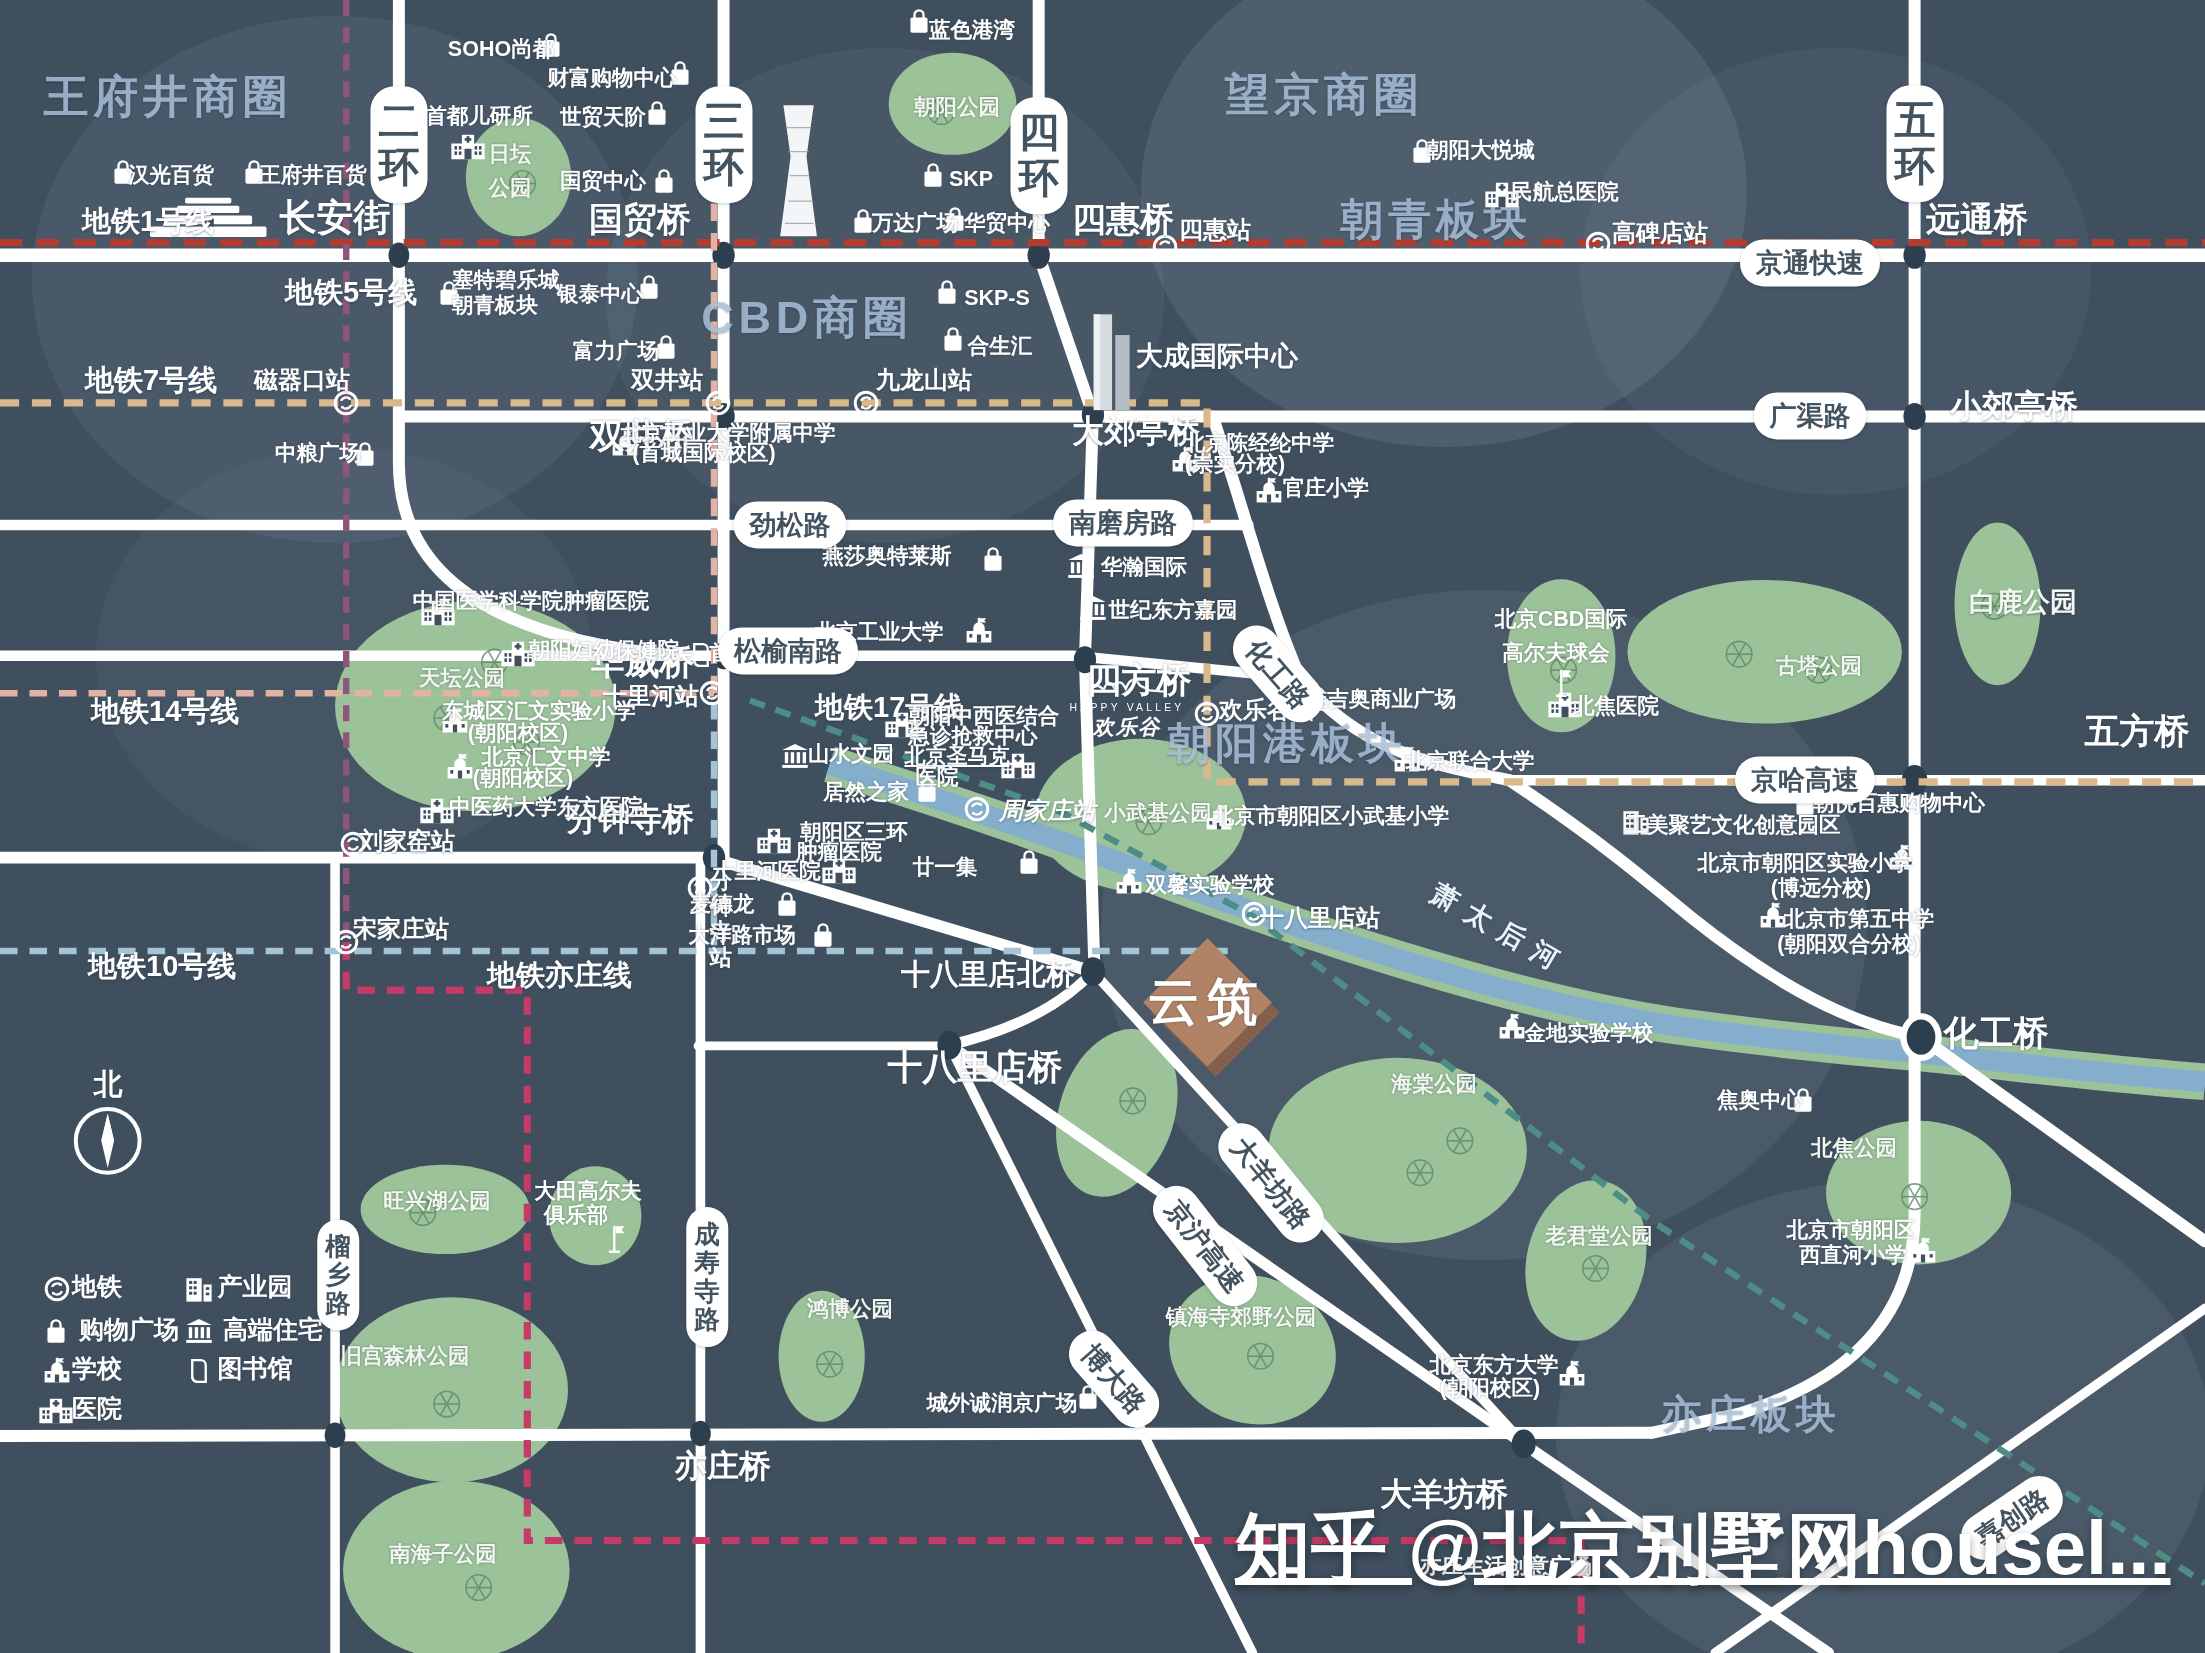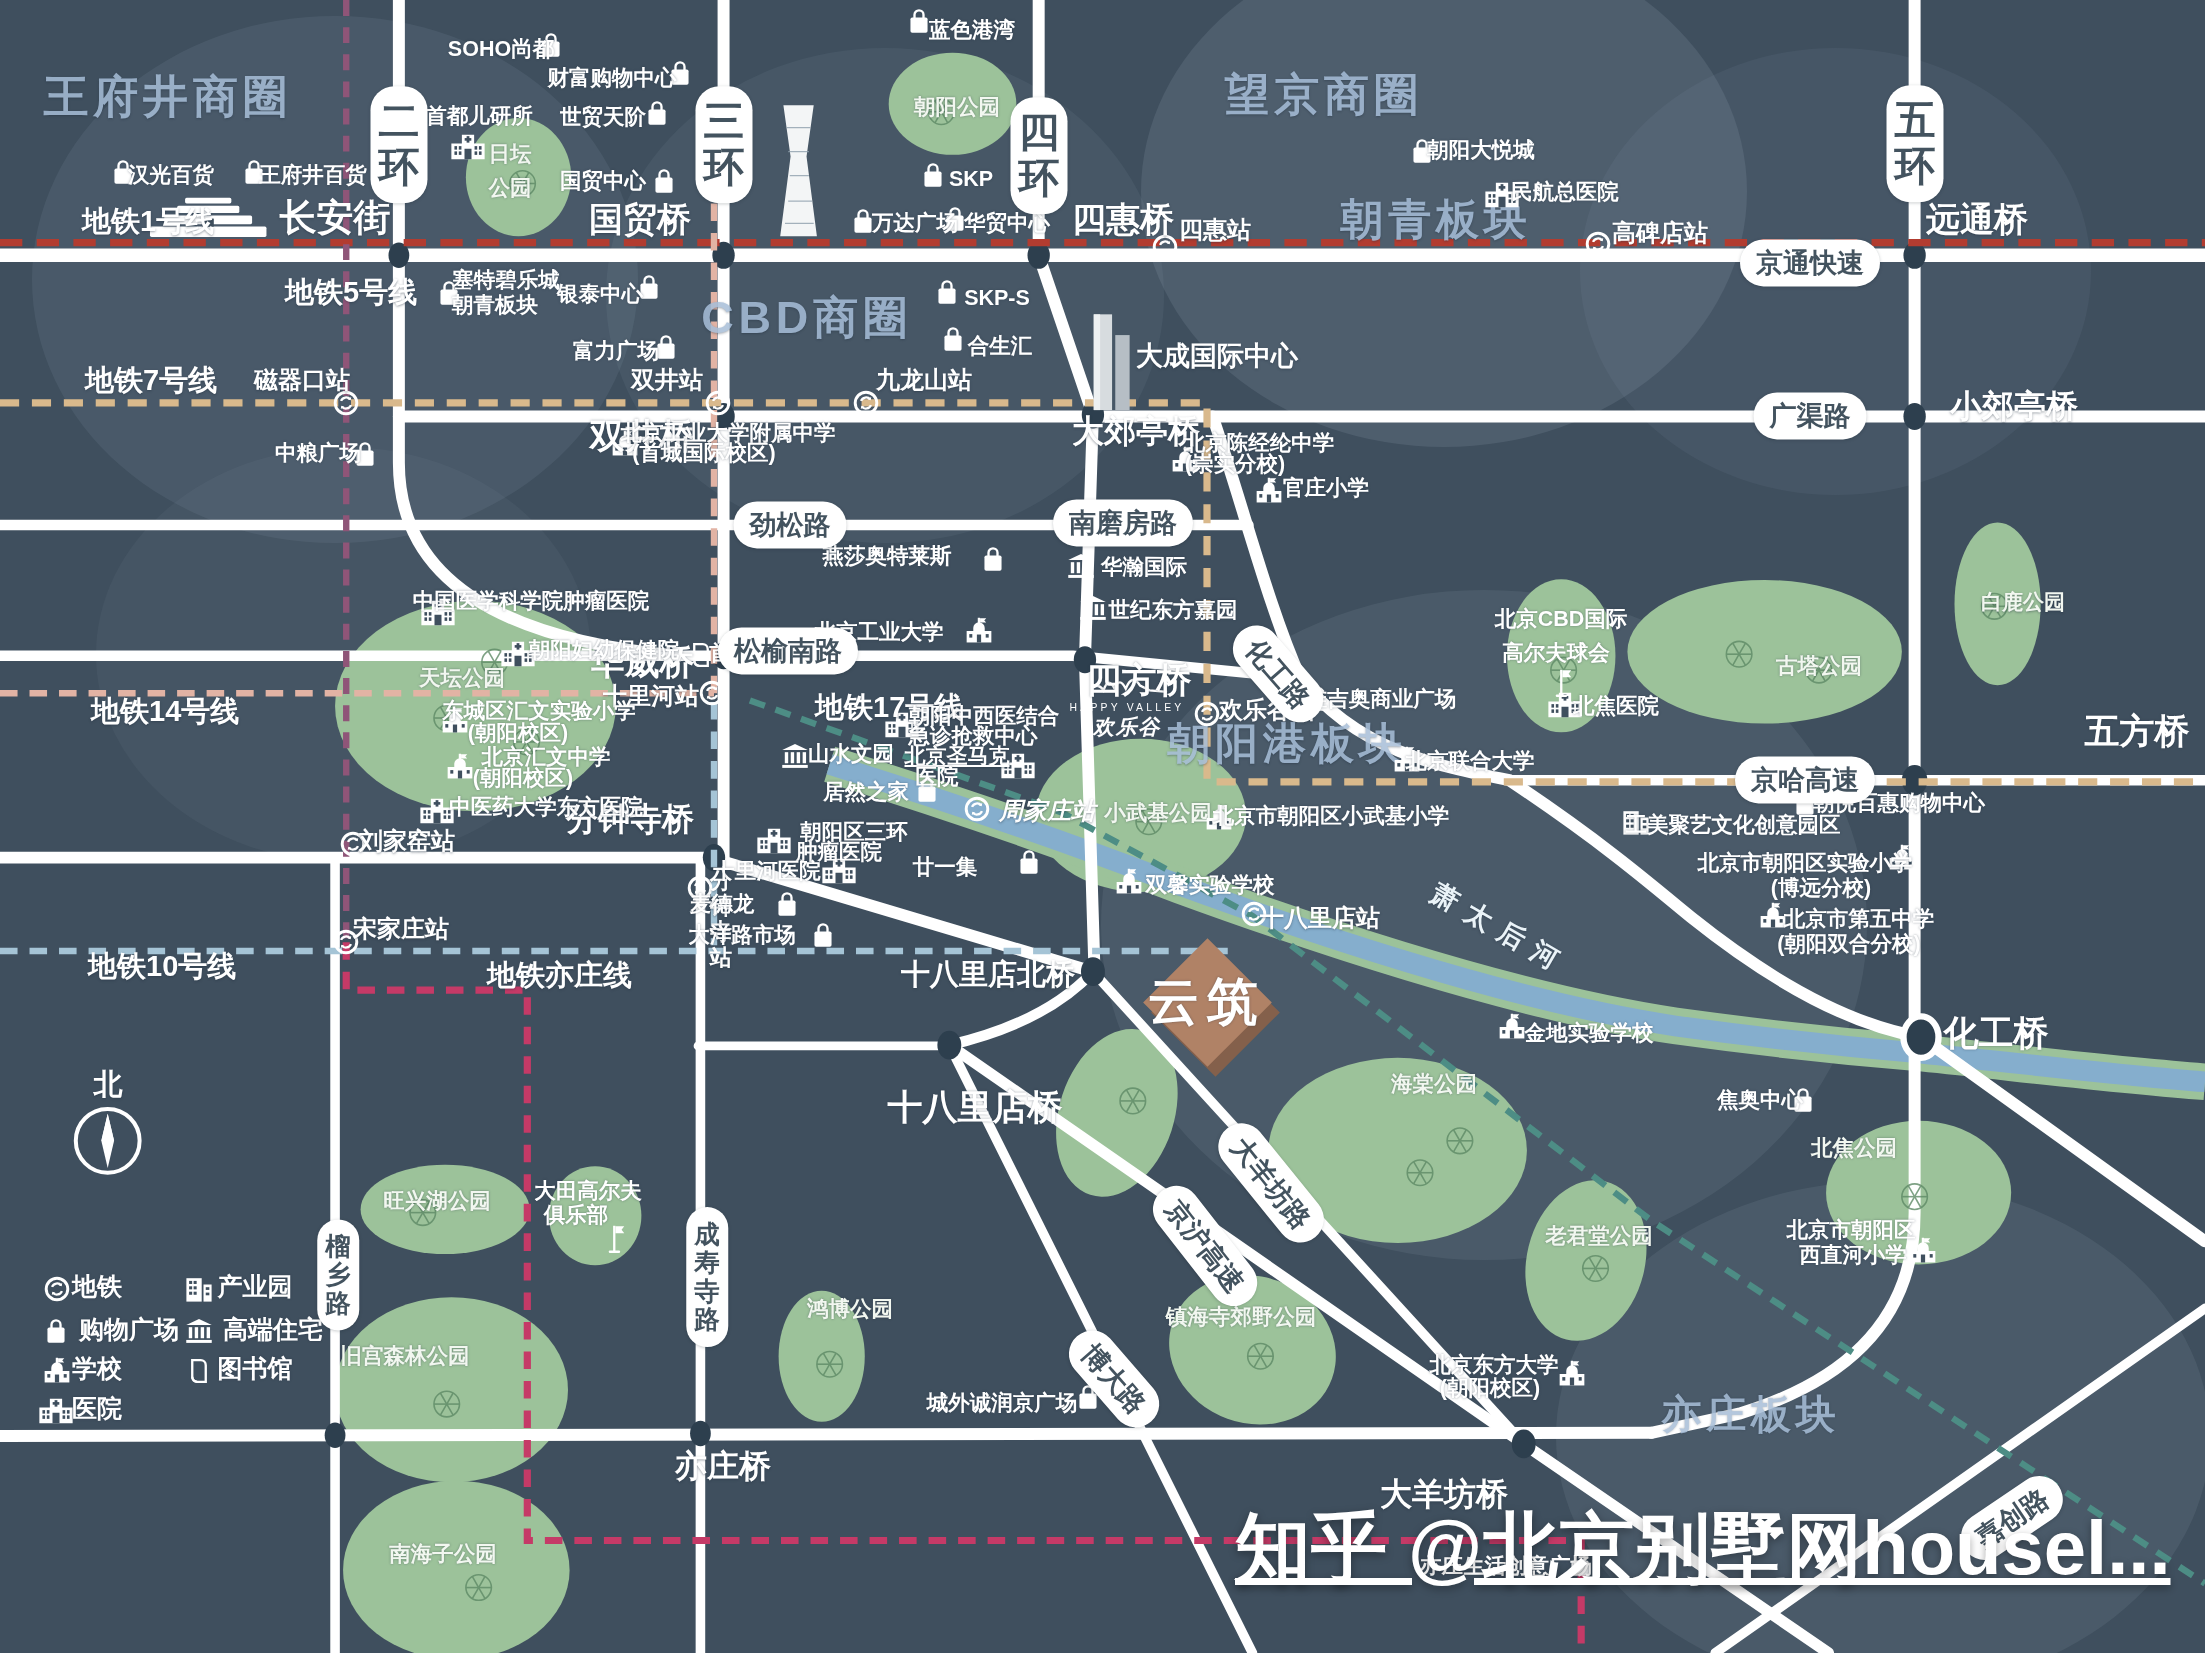--- a/index.html
+++ b/index.html
@@ -361,21 +361,21 @@
     <div class="lbl" style="left: 1123px; top: 220px; font-size: 34px;">四惠桥</div>
     <div class="lbl" style="left: 1977px; top: 220px; font-size: 34px;">远通桥</div>
     <div class="lbl" style="left: 642px; top: 436px; font-size: 35px;">双井桥</div>
     <div class="lbl" style="left: 1136px; top: 432px; font-size: 32px;">大郊亭桥</div>
     <div class="lbl" style="left: 2014px; top: 407px; font-size: 32px;">小郊亭桥</div>
     <div class="lbl" style="left: 642px; top: 662px; font-size: 35px;">华威桥</div>
     <div class="lbl" style="left: 1139px; top: 680px; font-size: 35px;">四方桥</div>
     <div class="lbl" style="left: 2137px; top: 731px; font-size: 35px;">五方桥</div>
     <div class="lbl" style="left: 630px; top: 820px; font-size: 32px;">分钟寺桥</div>
     <div class="lbl" style="left: 988px; top: 975px; font-size: 29px;">十八里店北桥</div>
-    <div class="lbl" style="left: 975px; top: 1067px; font-size: 35px; margin-top: 40px;">十八里店桥</div>
+    <div class="lbl" style="left: 975px; top: 1067px; font-size: 35px;">十八里店桥</div>
     <div class="lbl" style="left: 1996px; top: 1033px; font-size: 35px;">化工桥</div>
     <div class="lbl" style="left: 723px; top: 1467px; font-size: 32px;">亦庄桥</div>
     <div class="lbl" style="left: 1444px; top: 1495px; font-size: 32px;">大羊坊桥</div>
     <div class="lbl" style="left: 82px; top: 222px; font-size: 29px; transform: translate(0px, -50%);">地铁1号线</div>
     <div class="lbl" style="left: 285px; top: 293px; font-size: 29px; transform: translate(0px, -50%);">地铁5号线</div>
     <div class="lbl" style="left: 85px; top: 381px; font-size: 29px; transform: translate(0px, -50%);">地铁7号线</div>
     <div class="lbl" style="left: 91px; top: 712px; font-size: 29px; transform: translate(0px, -50%);">地铁14号线</div>
     <div class="lbl" style="left: 815px; top: 708px; font-size: 29px; transform: translate(0px, -50%);">地铁17号线</div>
     <div class="lbl" style="left: 88px; top: 967px; font-size: 29px; transform: translate(0px, -50%);">地铁10号线</div>
     <div class="lbl" style="left: 487px; top: 976px; font-size: 29px; transform: translate(0px, -50%);">地铁亦庄线</div>
@@ -454,21 +454,21 @@
         <circle cx="12" cy="12" r="9.6" fill="none" stroke="#fff" stroke-width="2.6"></circle>
         <path d="M7.6 10.2a4.8 4.8 0 0 1 8.2-1.4M16.4 13.8a4.8 4.8 0 0 1-8.2 1.4" stroke="#fff" stroke-width="2" fill="none"></path>
         <path d="M16.6 6.6l-.4 3-2.8-1z M7.4 17.4l.4-3 2.8 1z" fill="#fff"></path>
       </svg></div>
     <div class="lbl" style="left: 1320px; top: 918px; font-size: 24px;">十八里店站</div>
     <div class="lbl parklbl" style="left: 504px; top: 153px; font-size: 21.5px;">日坛</div>
     <div class="lbl parklbl" style="left: 504px; top: 187px; font-size: 21.5px;">公园</div>
     <div class="lbl parklbl" style="left: 951px; top: 106px; font-size: 21.5px;">朝阳公园</div>
     <div class="lbl parklbl" style="left: 456px; top: 677px; font-size: 21.5px;">天坛公园</div>
     <div class="lbl parklbl" style="left: 1813px; top: 665px; font-size: 21.5px;">古塔公园</div>
-    <div class="lbl parklbl" style="left: 2017px; top: 602px; font-size: 21px;">白鹿公园</div>
+    <div class="lbl parklbl" style="left: 2017px; top: 602px; font-size: 27px;">白鹿公园</div>
     <div class="lbl parklbl" style="left: 1152px; top: 812px; font-size: 21.5px;">小武基公园</div>
     <div class="lbl parklbl" style="left: 1428px; top: 1083px; font-size: 21.5px;">海棠公园</div>
     <div class="lbl parklbl" style="left: 1593px; top: 1235px; font-size: 21.5px;">老君堂公园</div>
     <div class="lbl parklbl" style="left: 1848px; top: 1147px; font-size: 21.5px;">北焦公园</div>
     <div class="lbl parklbl" style="left: 431px; top: 1200px; font-size: 21.5px;">旺兴湖公园</div>
     <div class="lbl parklbl" style="left: 399px; top: 1355px; font-size: 21.5px;">旧宫森林公园</div>
     <div class="lbl parklbl" style="left: 437px; top: 1553px; font-size: 21.5px;">南海子公园</div>
     <div class="lbl parklbl" style="left: 844px; top: 1308px; font-size: 21.5px;">鸿博公园</div>
     <div class="lbl parklbl" style="left: 1235px; top: 1316px; font-size: 21.5px;">镇海寺郊野公园</div>
     <div class="icon" style="left: 123px; top: 173px;"><svg width="24" height="27" viewBox="0 0 26 30">

